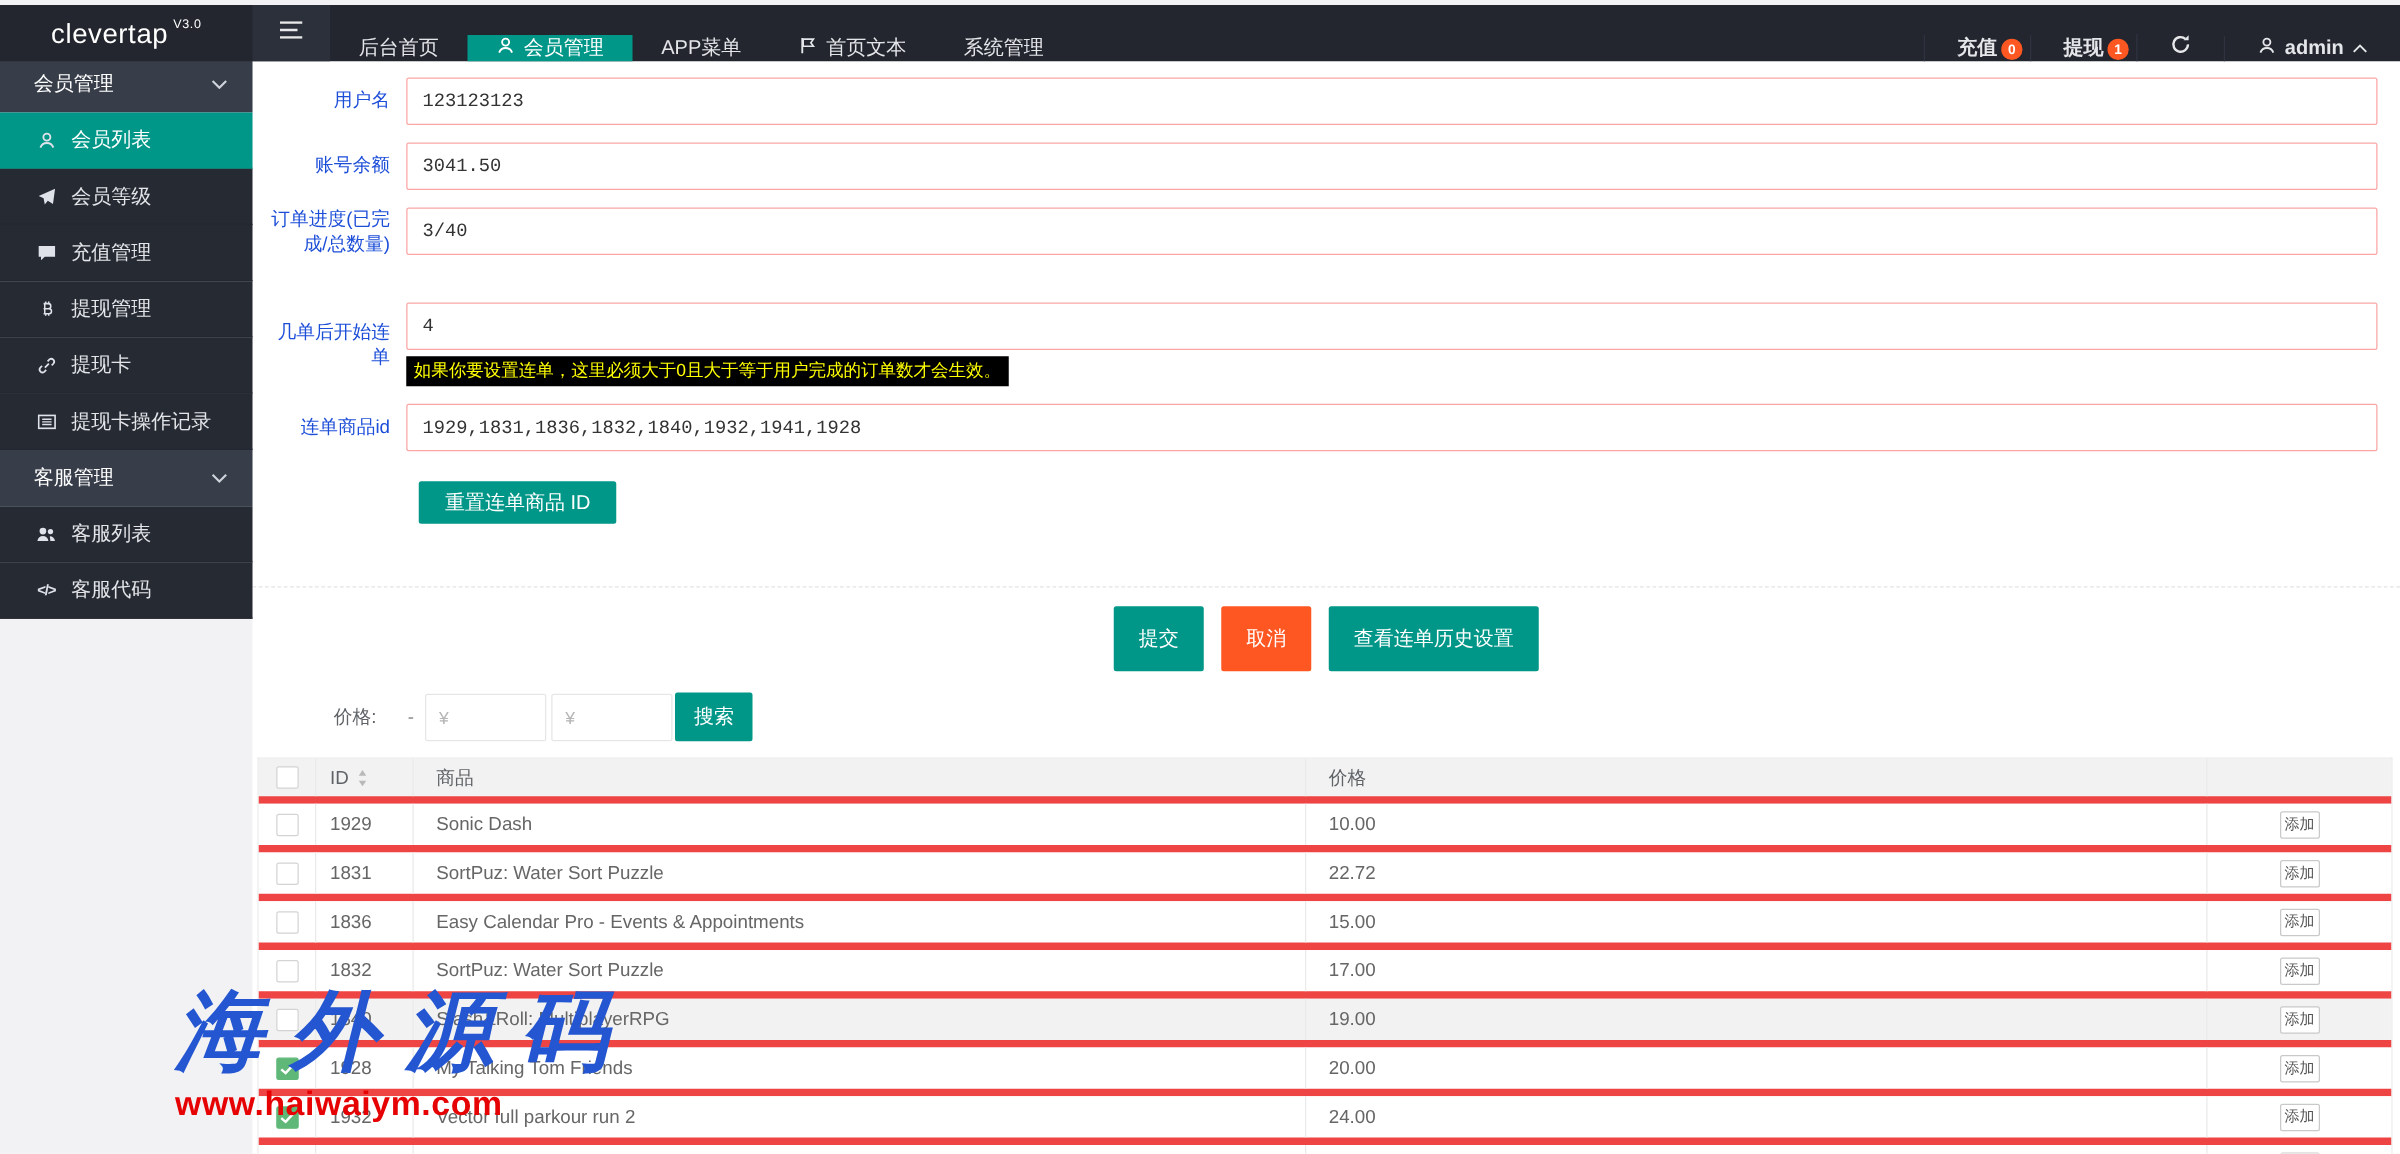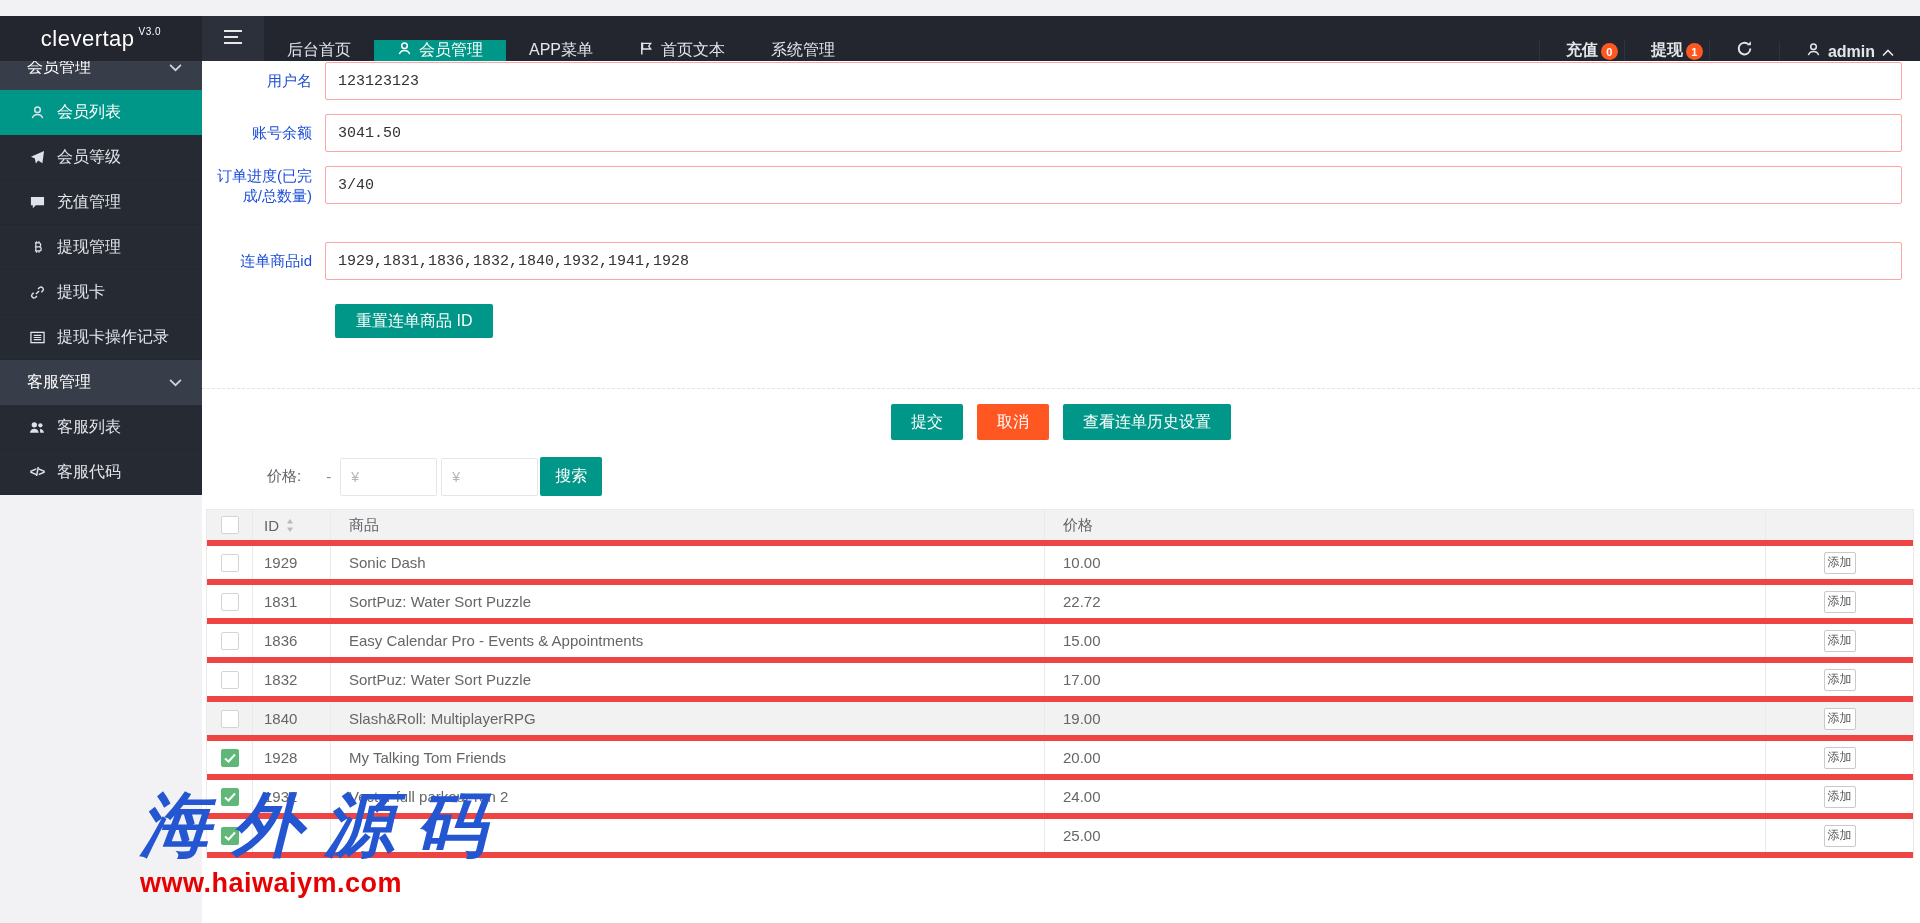--- a/index.html
+++ b/index.html
@@ -2,21 +2,21 @@
 <html><head>
 <meta charset="utf-8">
 <style>
   * { margin:0; padding:0; box-sizing:border-box; }
   html,body { width:1920px; height:923px; }
   body {
     position:relative; overflow:hidden; background:#f2f2f4;
     font-family:"Liberation Sans","DejaVu Sans",sans-serif;
   }
   
-  .header { position:absolute; top:16px; left:0; right:0; height:45px; background:#23262E; display:flex; align-items:stretch; z-index:6; }
+  .header { position:absolute; top:4px; left:0; right:0; height:45px; background:#23262E; display:flex; align-items:stretch; z-index:6; }
   .logo { width:202px; display:flex; align-items:center; justify-content:center; color:#fff; font-size:22px; letter-spacing:.5px; }
   .logo .ver { font-size:10px; margin-left:4px; transform:translateY(-7px); }
   .burger { width:62px; background:#2C303B; display:flex; align-items:center; justify-content:center; color:#e8e8e8; cursor:pointer; }
   .nav { display:flex; align-items:flex-end; }
   .nav-item { display:flex; align-items:center; gap:7px; padding:0 23px; font-size:16px; color:#e4e6ea; cursor:pointer; }
   .nav-item.active { background:#009688; color:#fff; }
   .header-right { margin-left:auto; display:flex; align-items:flex-end;font-weight:bold; }
   .hr-item { position:relative; display:flex; align-items:center; gap:7px; padding:0 26px; font-size:16px; color:#e4e6ea; border-left:1px solid #2f3340; cursor:pointer; }
   .badge { position:absolute; top:3px; right:6px; min-width:17px; height:17px; border-radius:9px; background:#FF5722; color:#fff; font-size:11px; display:flex; align-items:center; justify-content:center; padding:0 4px; }
   
@@ -32,21 +32,21 @@
   .form { padding:17px 18px 0 10px; }
   .frow { display:flex; margin-bottom:14px; }
   .frow.wide-gap { margin-bottom:36px; }
   .flabel { width:100px; margin-right:13px; display:flex; align-items:center; justify-content:flex-end; text-align:right; font-size:15px; color:#1d4ed8; line-height:20px; }
   .fctrl { flex:1; }
   .finput { width:100%; height:38px; border:1px solid #fca5a5; border-radius:2px; padding:0 12px; font-size:15px; color:#333; font-family:Liberation Mono, monospace; outline:none; background:#fff; }
   .hint { display:inline-block; background:#000; color:#ffff00; font-size:14px; padding:3px 6px; margin-top:5px; }
   .reset-btn { margin:10px 0 0 123px; height:34px; padding:0 21px; background:#009688; border:none; border-radius:2px; color:#fff; font-size:16px; cursor:pointer; font-family:inherit; }
   .divider { border-top:1px dashed #e3e3e3; margin-top:50px; }
   .actions { display:flex; justify-content:center; gap:14px; margin-top:15px; }
-  .btn { height:36px; padding:0 20px; border:none; border-radius:2px; color:#fff; font-size:16px; cursor:pointer; font-family:inherit; }
+  .btn { height:52px; padding:0 20px; border:none; border-radius:2px; color:#fff; font-size:16px; cursor:pointer; font-family:inherit; }
   .btn.teal { background:#009688; }
   .btn.orange { background:#FF5722; }
   
   .search { display:flex; align-items:center; margin:17px 0 13px 10px; font-size:15px; color:#5f6367; }
   .search .lbl { margin-left:55px; }
   .search .dash { margin-left:25px; color:#8a8a8a; }
   .sinput { height:38px; width:97px; border:1px solid #e6e6e6; border-radius:2px; padding:0 10px; font-size:14px; color:#333; font-family:inherit; outline:none; }
   .sinput::placeholder { color:#b5b5b5; }
   .sinput.first { margin-left:9px; }
   .sinput.second { margin-left:4px; }
@@ -247,20 +247,27 @@
     </div>
     <div class="frow">
       <div class="flabel">账号余额</div>
       <div class="fctrl"><input class="finput" value="3041.50" style=""></div>
     </div>
     <div class="frow wide-gap">
       <div class="flabel">订单进度(已完成/总数量)</div>
       <div class="fctrl"><input class="finput" value="3/40" style=""></div>
     </div>
     <div class="frow">
+      <div class="flabel">几单后开始连单</div>
+      <div class="fctrl">
+        <input class="finput" value="4" style="">
+        <div class="hint">如果你要设置连单，这里必须大于0且大于等于用户完成的订单数才会生效。</div>
+      </div>
+    </div>
+    <div class="frow">
       <div class="flabel">连单商品id</div>
       <div class="fctrl"><input class="finput" value="1929,1831,1836,1832,1840,1932,1941,1928" style=""></div>
     </div>
     <button class="reset-btn">重置连单商品 ID</button>
   </div>
 
   <div class="divider"></div>
 
   <div class="actions">
     <button class="btn teal">提交</button>

